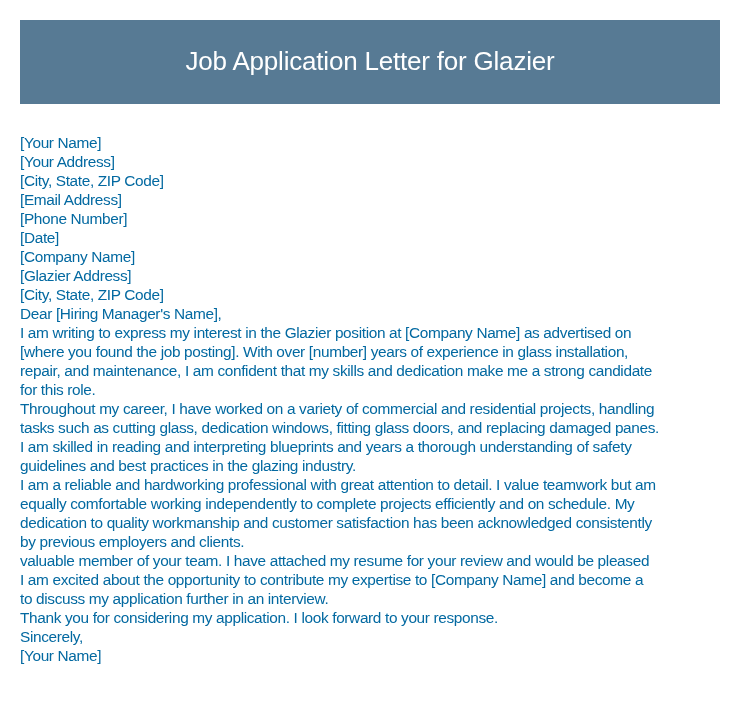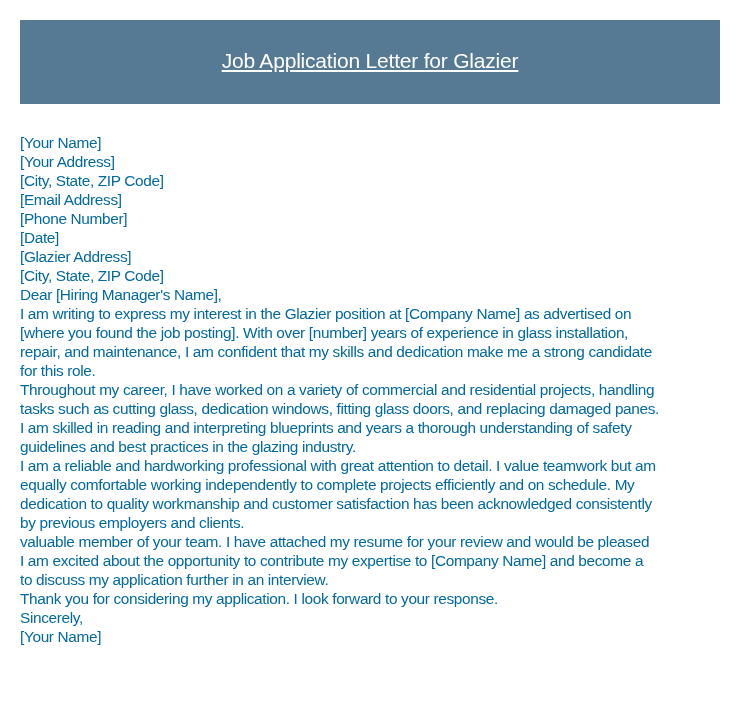--- a/index.html
+++ b/index.html
@@ -20,24 +20,23 @@
       top: 20px;
       width: 700px;
       height: 84px;
       background: #577a94;
       display: flex;
       align-items: center;
       justify-content: center;
     }
     .header-title {
       color: #ffffff;
-      font-size: 21px;
+      font-size: 26px;
       letter-spacing: -0.2px;
       margin-top: -2px;
-      text-decoration: underline;
     }
     .letter {
       position: absolute;
       left: 20px;
       top: 133px;
       width: 705px;
       color: #0369a1;
       font-size: 15.4px;
       line-height: 19px;
       letter-spacing: -0.35px;
@@ -57,20 +56,21 @@
 <div class="letter">
   <div>
     <span class="line">[Your Name]</span>
     <span class="line">[Your Address]</span>
     <span class="line">[City, State, ZIP Code]</span>
     <span class="line">[Email Address]</span>
     <span class="line">[Phone Number]</span>
   </div>
   <span class="line">[Date]</span>
   <div>
+    <span class="line">[Company Name]</span>
     <span class="line">[Glazier Address]</span>
     <span class="line">[City, State, ZIP Code]</span>
   </div>
   <span class="line">Dear [Hiring Manager's Name],</span>
 
   <div>
     <span class="line">I am writing to express my interest in the Glazier position at [Company Name] as advertised on</span>
     <span class="line">[where you found the job posting]. With over [number] years of experience in glass installation,</span>
     <span class="line">repair, and maintenance, I am confident that my skills and dedication make me a strong candidate</span>
     <span class="line">for this role.</span>

